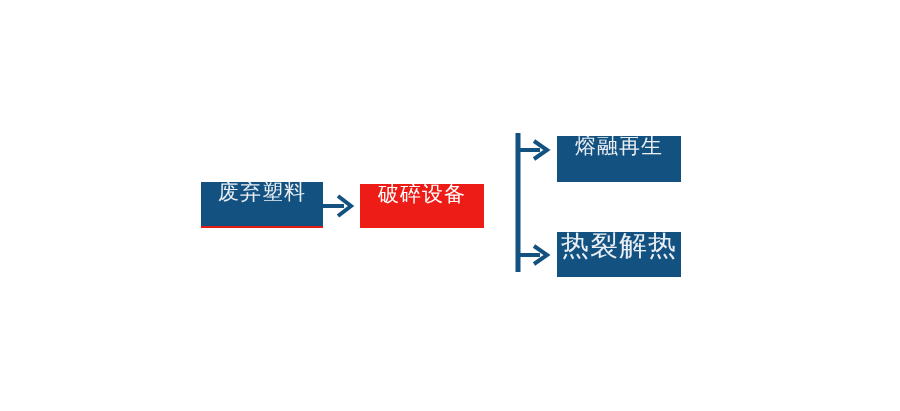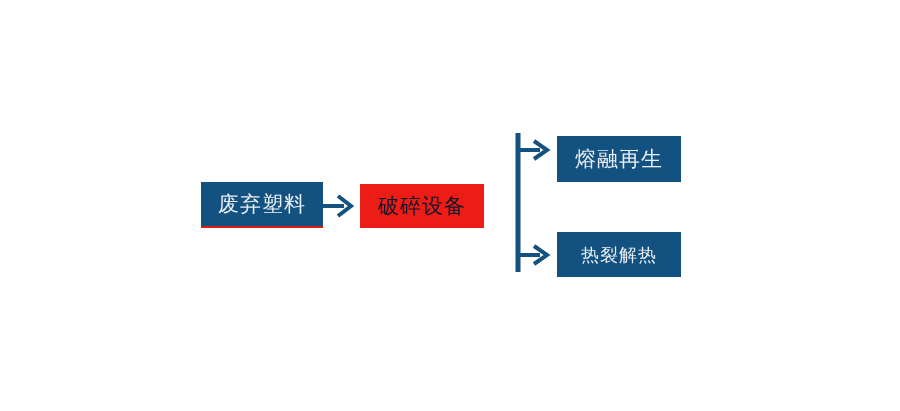--- a/index.html
+++ b/index.html
@@ -16,38 +16,38 @@
     height: 411px;
     background: #ffffff;
     overflow: hidden;
   }
 
   
   .node {
     position: absolute;
     box-sizing: border-box;
     display: flex;
-    align-items: center;
+    align-items: flex-start;
     justify-content: center;
     letter-spacing: 1px;
     white-space: nowrap;
     user-select: none;
   }
   .node-label {
     display: block;
     line-height: 1;
   }
 
   .node-blue {
     background: #125180;
     color: #e9eef3;
   }
   .node-red {
     background: #ed1c16;
-    color: #0f172a;
+    color: #ffffff;
   }
   
   .node-underline-red {
     border-bottom: 2px solid #e21b17;
   }
 
   
   #node-source {
     left: 193px;  top: 182px;
     width: 122px; height: 46px;
@@ -60,21 +60,21 @@
     font-size: 21px;
   }
   #node-out-1 {
     left: 557px;  top: 136px;
     width: 124px; height: 46px;
     font-size: 21px;
   }
   #node-out-2 {
     left: 557px;  top: 232px;
     width: 124px; height: 45px;
-    font-size: 18px;
+    font-size: 28px;
   }
 
   
   .connector {
     position: absolute;
   }
   #arrow-main {
     left: 320px;
     top: 188px;
     width: 38px;

